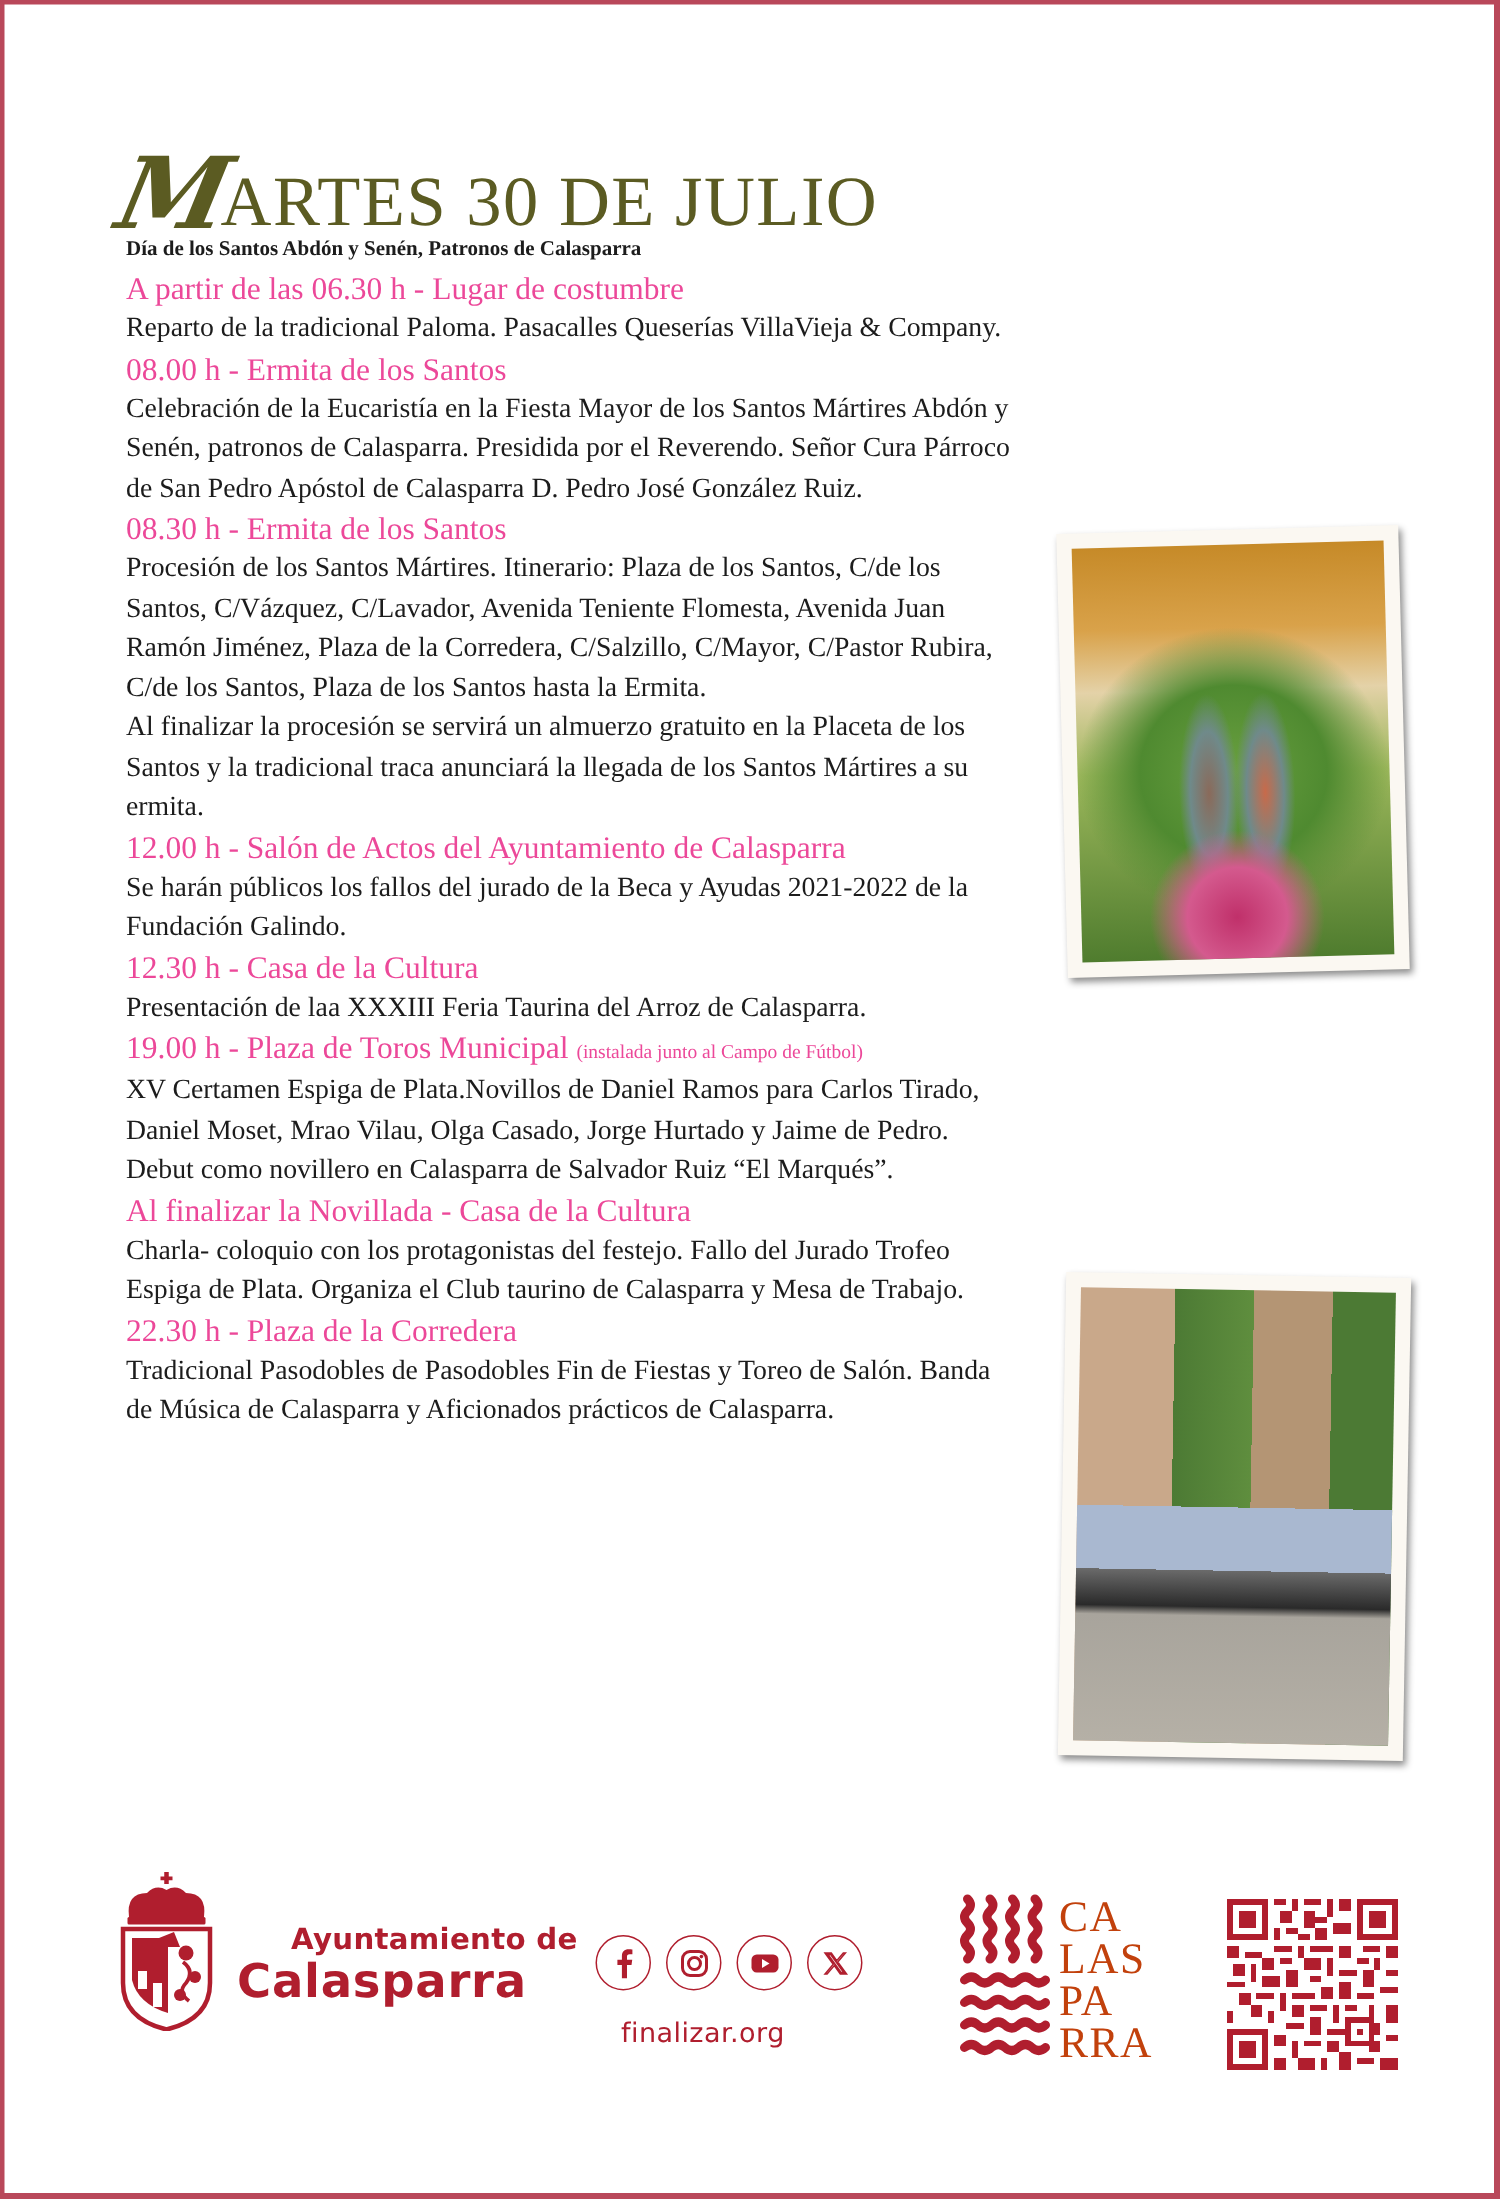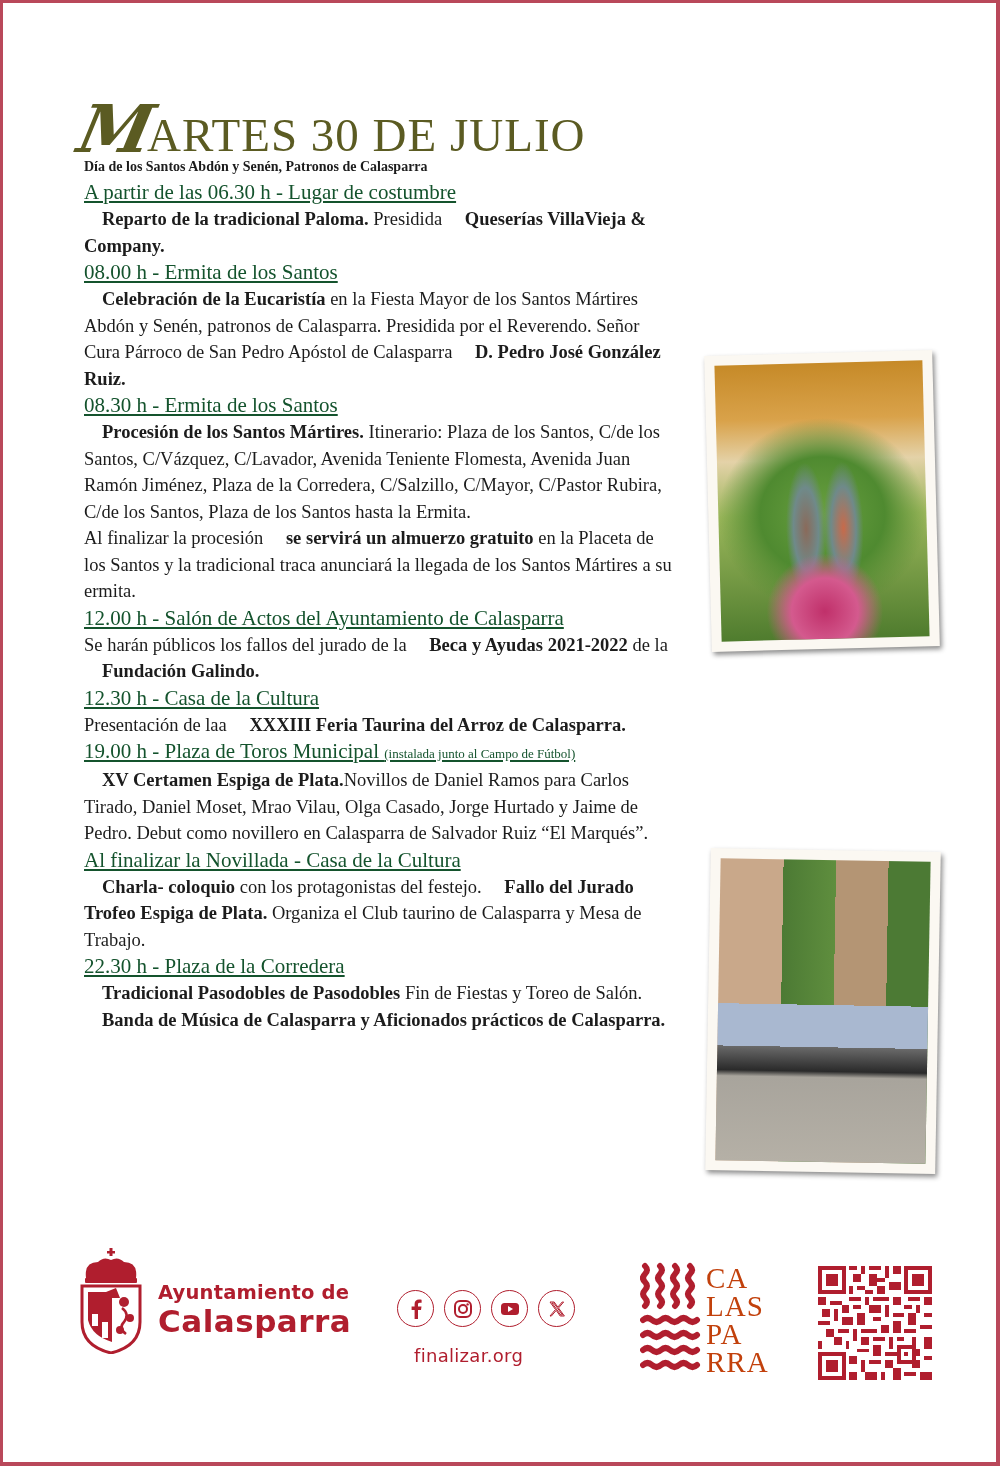--- a/index.html
+++ b/index.html
@@ -7,24 +7,24 @@
     body { position: relative; overflow: hidden; font-family: "Liberation Serif", "DejaVu Serif", serif; color: #1c1c1c; }
     .frame { position: absolute; left: 0; top: 0; width: 1000px; height: 1466px; border: 3px solid #b9485a; border-right-width: 4px; border-bottom-width: 4px; pointer-events: none; }
 
     .title { position: absolute; left: 80px; top: 96px; height: 62px; display: flex; align-items: flex-end; color: #5b5b22; }
     .title .cap { font-family: "DejaVu Serif", serif; font-style: italic; font-size: 66px; line-height: 58px; letter-spacing: -4px; margin-right: -2px; transform: skewX(-12deg); }
     .title .rest { font-family: "Liberation Serif", serif; font-size: 47px; line-height: 46px; letter-spacing: 1px; font-weight: normal; }
 
     .content { position: absolute; left: 84px; top: 155px; width: 590px; }
     .subtitle { font-size: 14px; font-weight: bold; line-height: 24px; }
     .event { }
-    .ev-head { color: #14532d; font-size: 21px; line-height: 27px; white-space: nowrap; text-decoration: underline; }
+    .ev-head { color: #ec4899; font-size: 21px; line-height: 27px; white-space: nowrap; }
     .ev-head .note { font-size: 13px; }
     .ev-body { font-size: 18.5px; line-height: 26.5px; }
-    .ev-body b { font-weight: bold; margin-left: 18px; }
+    .ev-body b { font-weight: normal; }
 
     .photo { position: absolute; background: #fbf8f2; padding: 10px; box-shadow: 2px 3px 5px rgba(0,0,0,0.45); }
     .photo .img { width: 100%; height: 100%; }
     .photo1 { left: 708px; top: 353px; width: 228px; height: 296px; transform: rotate(-1.5deg); }
     .photo1 .img {
       background:
         radial-gradient(ellipse 40% 30% at 50% 90%, #c0306a 0%, #d45a8e 40%, transparent 70%),
         radial-gradient(ellipse 12% 30% at 42% 60%, #8a6a5a 0%, #6f8a8a 50%, transparent 80%),
         radial-gradient(ellipse 12% 30% at 60% 60%, #c86a4a 0%, #6f8a8a 50%, transparent 80%),
         radial-gradient(ellipse 50% 35% at 50% 55%, #6aa040 0%, #4f8a30 60%, transparent 100%),
@@ -33,21 +33,21 @@
     .photo2 { left: 708px; top: 850px; width: 230px; height: 322px; transform: rotate(1deg); }
     .photo2 .img {
       background:
         linear-gradient(180deg, transparent 0%, transparent 48%, #a9b8d0 48%, #a9b8d0 62%, #6a6a6a 62%, #2a2a2a 70%, #a8a49c 72%, #b5b0a6 100%),
         linear-gradient(90deg, #c9a88a 0%, #c9a88a 30%, #4c7a34 30%, #5f8e3e 55%, #b49574 55%, #b49574 80%, #4c7a34 80%);
     }
 
     .footer { position: absolute; left: 0; top: 1240px; width: 1000px; height: 160px; color: #b01e2e; }
     .crest { position: absolute; left: 80px; top: 8px; width: 62px; height: 106px; }
     .org { position: absolute; left: 158px; top: 42px; font-family: "DejaVu Sans", sans-serif; font-weight: bold; color: #b01e2e; }
-    .org .l1 { font-size: 19.5px; line-height: 22px; letter-spacing: 0.2px; }
+    .org .l1 { font-size: 19.5px; line-height: 22px; letter-spacing: 0.2px; margin-left: 36px; }
     .org .l2 { font-size: 31px; line-height: 34px; letter-spacing: 0.5px; }
     .social { position: absolute; left: 397px; top: 50px; display: flex; gap: 10px; }
     .social .ic { width: 37px; height: 37px; border: 1.5px solid #b01e2e; border-radius: 50%; display: flex; align-items: center; justify-content: center; cursor: pointer; }
     .site { position: absolute; left: 414px; top: 105px; font-family: "DejaVu Sans", sans-serif; font-size: 18px; color: #b01e2e; letter-spacing: 0.3px; }
     .brand { position: absolute; left: 640px; top: 22px; }
     .brand-text { position: absolute; left: 706px; top: 24px; font-family: "Liberation Serif", serif; font-size: 29px; line-height: 28px; color: #c2410c; letter-spacing: 1px; }
     .qr { position: absolute; left: 818px; top: 26px; width: 114px; height: 114px; }
   </style>
 </head>
 <body>
@@ -57,21 +57,21 @@
 <h1 class="title">
   <span class="cap">M</span>
   <span class="rest">ARTES 30 DE JULIO</span>
 </h1>
 
 <div class="content">
   <div class="subtitle">Día de los Santos Abdón y Senén, Patronos de Calasparra</div>
   <div id="events">
       <div class="event">
         <div class="ev-head"><span>A partir de las 06.30 h - Lugar de costumbre</span></div>
-        <div class="ev-body"><b>Reparto de la tradicional Paloma.</b><span> Presidida </span><b>Queserías VillaVieja &amp; Company.</b></div>
+        <div class="ev-body"><b>Reparto de la tradicional Paloma.</b><span> Pasacalles </span><b>Queserías VillaVieja &amp; Company.</b></div>
       </div>
       <div class="event">
         <div class="ev-head"><span>08.00 h - Ermita de los Santos</span></div>
         <div class="ev-body"><b>Celebración de la Eucaristía</b><span> en la Fiesta Mayor de los Santos Mártires Abdón y Senén, patronos de Calasparra. Presidida por el Reverendo. Señor Cura Párroco de San Pedro Apóstol de Calasparra </span><b>D. Pedro José González Ruiz.</b></div>
       </div>
       <div class="event">
         <div class="ev-head"><span>08.30 h - Ermita de los Santos</span></div>
         <div class="ev-body"><b>Procesión de los Santos Mártires.</b><span> Itinerario: Plaza de los Santos, C/de los Santos, C/Vázquez, C/Lavador, Avenida Teniente Flomesta, Avenida Juan Ramón Jiménez, Plaza de la Corredera, C/Salzillo, C/Mayor, C/Pastor Rubira, C/de los Santos, Plaza de los Santos hasta la Ermita.</span><br><span>Al finalizar la procesión </span><b>se servirá un almuerzo gratuito</b><span> en la Placeta de los Santos y la tradicional traca anunciará la llegada de los Santos Mártires a su ermita.</span></div>
       </div>
       <div class="event">

